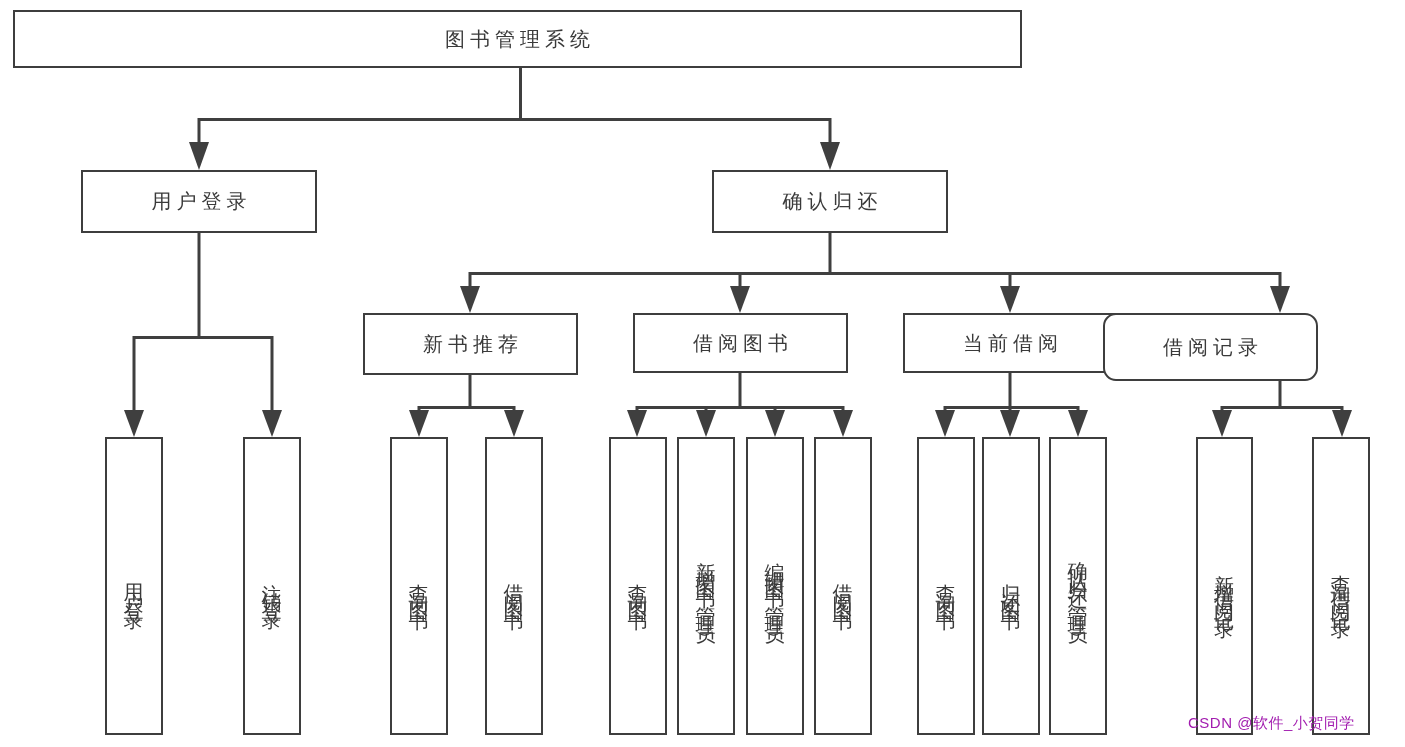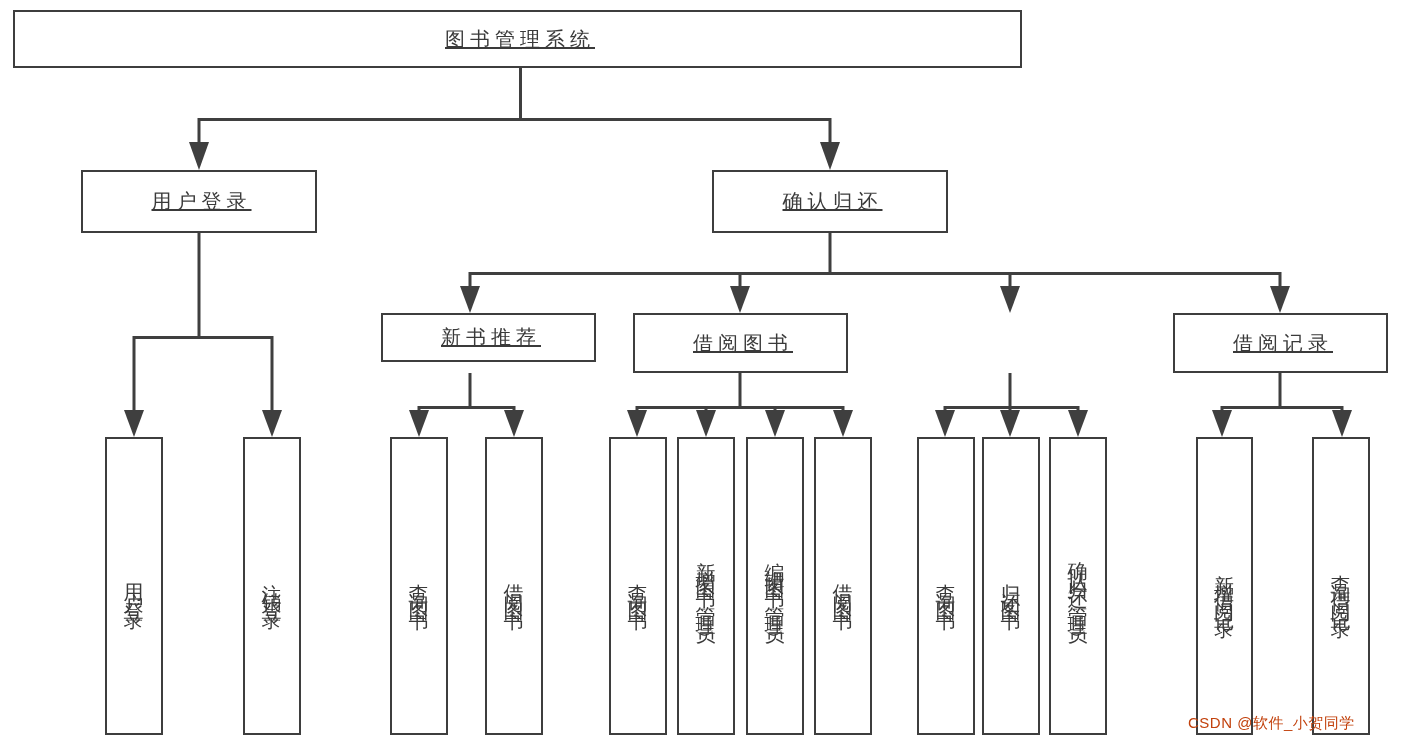--- a/index.html
+++ b/index.html
@@ -20,34 +20,33 @@
     display:flex;
     align-items:center;
     justify-content:center;
     z-index:2;
   }
   .hbox {
     font-size:20px;
     letter-spacing:5px;
     text-indent:5px;
     white-space:nowrap;
-    text-decoration:underline;
   }
   .vbox {
     writing-mode:vertical-rl;
     font-size:20px;
     letter-spacing:9px;
     line-height:1;
   }
   .watermark {
     position:absolute;
     left:1188px; top:714px;
     font-size:15px;
     letter-spacing:0.5px;
-    color:#c2410c;
+    color:#a21caf;
     z-index:5;
     white-space:nowrap;
   }
 </style>
 </head>
 <body>
 
 <div class="canvas">
 
   <svg class="connectors" width="1405" height="747" viewBox="0 0 1405 747" fill="none" stroke="#3f3f3f" stroke-width="3">
@@ -110,23 +109,24 @@
       <polygon fill="#3f3f3f" stroke="none" points="1212,410 1232,410 1222,437"></polygon>
       <polygon fill="#3f3f3f" stroke="none" points="1332,410 1352,410 1342,437"></polygon>
     </g>
   </svg>
 
   <div class="box hbox" style="left:13px; top:10px; width:1009px; height:58px;">图书管理系统</div>
 
   <div class="box hbox" style="left:81px; top:170px; width:236px; height:63px;">用户登录</div>
   <div class="box hbox" style="left:712px; top:170px; width:236px; height:63px;">确认归还</div>
 
-  <div class="box hbox" style="left:363px; top:313px; width:215px; height:49px;margin-left:18px;">新书推荐</div>
+  <div class="box hbox" style="left:363px; top:313px; width:215px; height:62px;">新书推荐</div>
   <div class="box hbox" style="left:633px; top:313px; width:215px; height:60px;">借阅图书</div>
-  <div class="box hbox" style="left:1173px; top:313px; width:215px; height:60px;">借阅记录</div>
+  <div class="box hbox" style="left:903px; top:313px; width:215px; height:60px;">当前借阅</div>
+  <div class="box hbox" style="left:1103px; top:313px; width:215px; height:68px;border-radius:13px;">借阅记录</div>
 
   <div class="box vbox" style="left:105px; top:437px; width:58px; height:298px;">用户登录</div>
   <div class="box vbox" style="left:243px; top:437px; width:58px; height:298px;">注销登录</div>
 
   <div class="box vbox" style="left:390px; top:437px; width:58px; height:298px;">查询图书</div>
   <div class="box vbox" style="left:485px; top:437px; width:58px; height:298px;">借阅图书</div>
 
   <div class="box vbox" style="left:609px; top:437px; width:58px; height:298px;">查询图书</div>
   <div class="box vbox" style="left:677px; top:437px; width:58px; height:298px;">新增图书（管理员）</div>
   <div class="box vbox" style="left:746px; top:437px; width:58px; height:298px;">编辑图书（管理员）</div>

